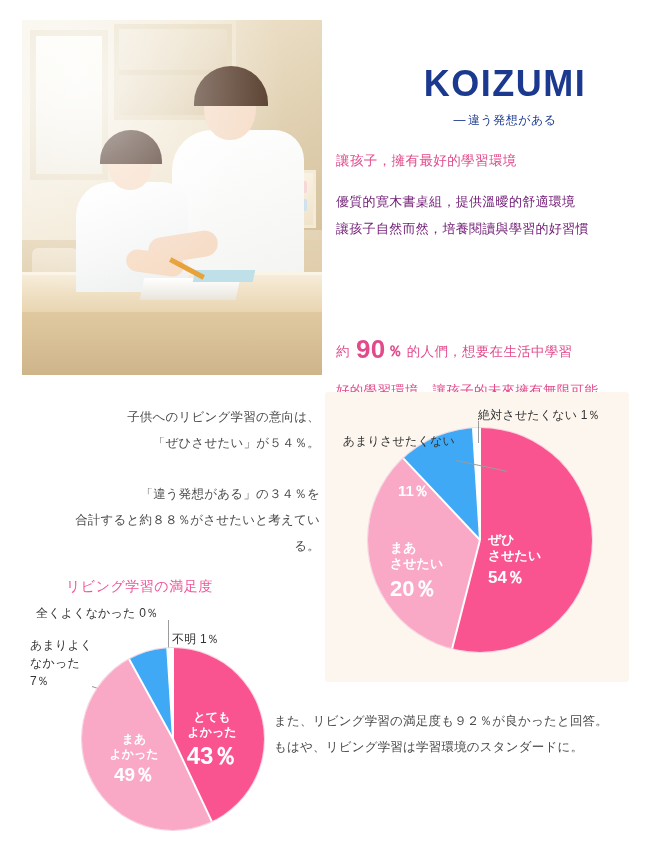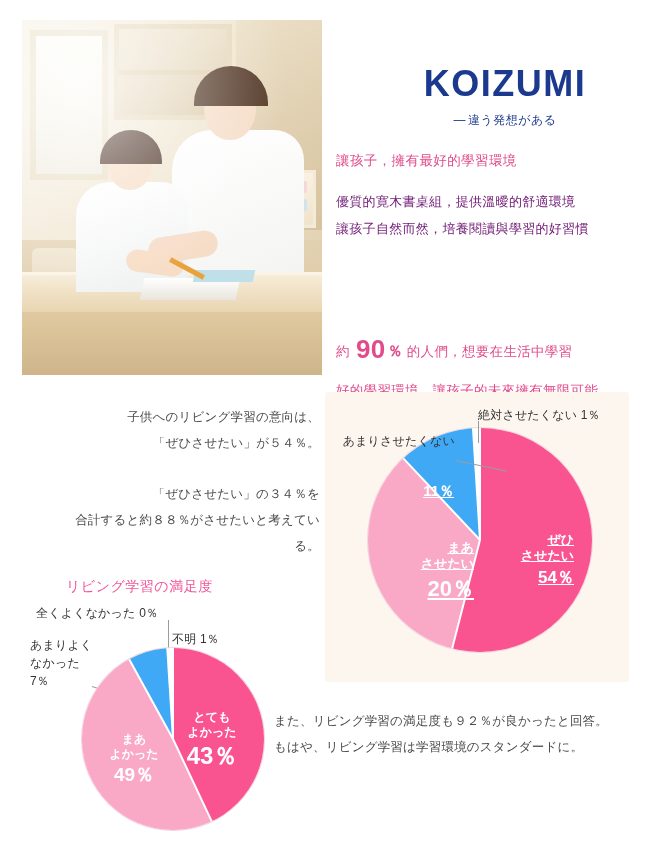--- a/index.html
+++ b/index.html
@@ -305,23 +305,22 @@
     top: 0;
     width: 2px;
     height: 112px;
     background: #ffffff;
     transform-origin: bottom center;
   }
   .p1-lab {
     position: absolute;
     color: #ffffff;
     font-weight: bold;
-    text-align: right;
+    text-align: left;
     line-height: 1.25;
-    text-decoration: underline;
   }
   .p1-lab-zehi {
     left: 120px;
     top: 104px;
     width: 86px;
     font-size: 13px;
   }
   .p1-lab-zehi .num {
     display: block;
     font-size: 17px;
@@ -513,21 +512,21 @@
   </div>
 
   <div class="mid-panel"></div>
 
   <div class="mid-text">
     <div>
       <div>子供へのリビング学習の意向は、</div>
       <div>「ぜひさせたい」が５４％。</div>
     </div>
     <div class="para2">
-      <div>「ぜひさせたい」の３４％を</div>
+      <div>「違う発想がある」の３４％を</div>
       <div>合計すると約８８％がさせたいと考えている。</div>
     </div>
   </div>
 
   <div class="pie1-wrap">
     <div class="pie1"></div>
     <div class="pie1-sep" style="transform: rotate(194.4deg);"></div>
     <div class="pie1-sep" style="transform: rotate(316.8deg);"></div>
     <div class="pie1-sep" style="transform: rotate(356.4deg);"></div>
     <div class="pie1-sep" style="transform: rotate(0deg);"></div>

